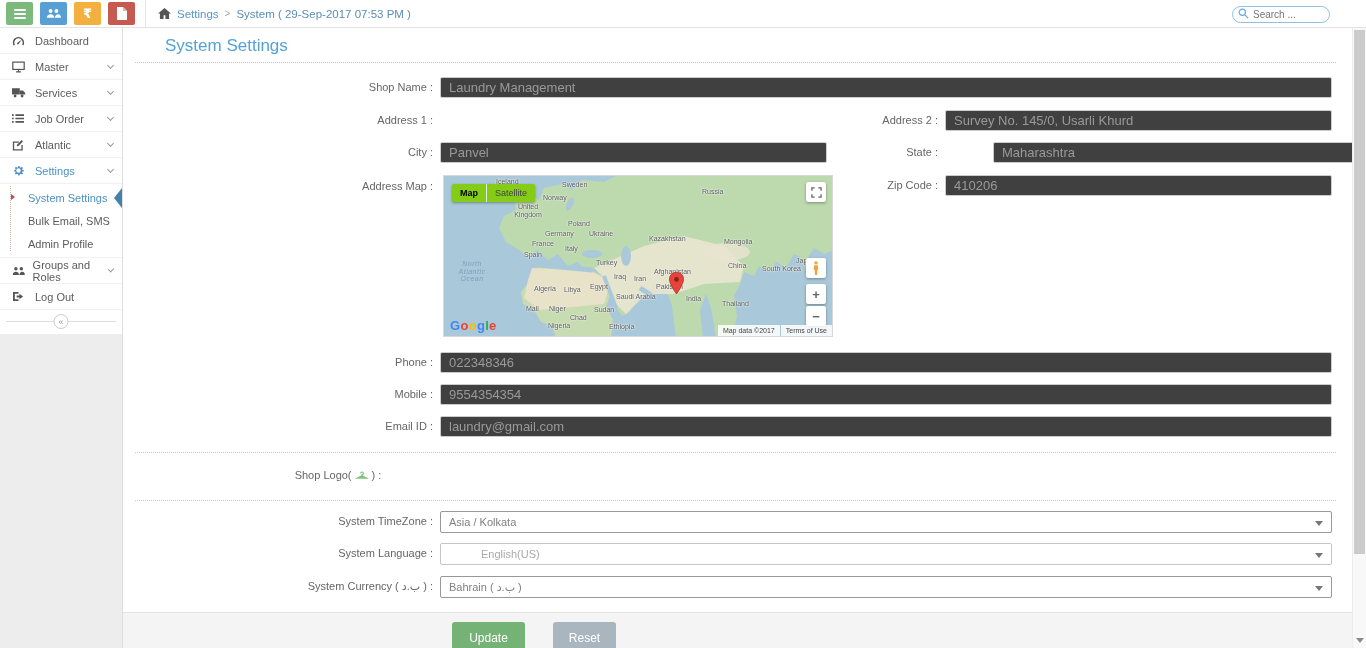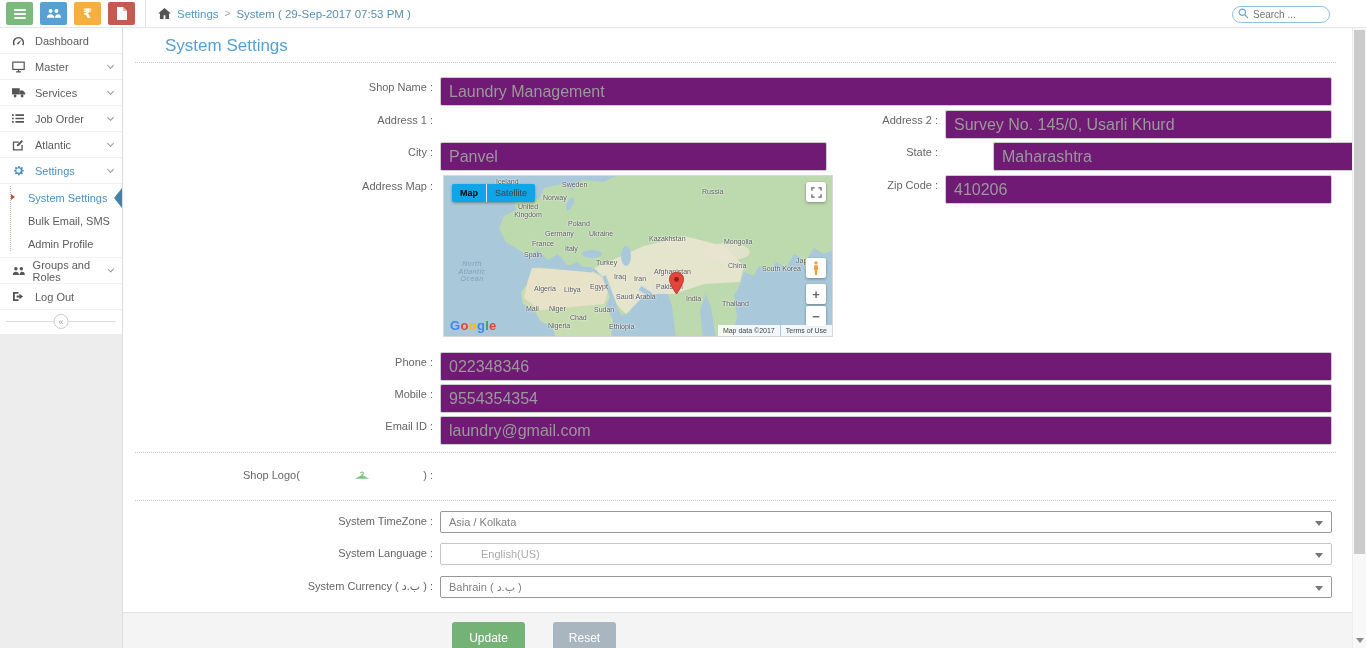--- a/index.html
+++ b/index.html
@@ -60,49 +60,49 @@
   .vscroll .thumb { position:absolute; left:1px; top:2px; width:11px; height:524px;
                     background:#cbcbcb; cursor:pointer; }
   .vscroll .down-arr { position:absolute; left:3px; bottom:5px; width:0; height:0; cursor:pointer;
       border-left:4px solid transparent; border-right:4px solid transparent; border-top:5px solid #8b8b8b; }
 
   
   .main { position:absolute; left:123px; top:28px; right:14px; bottom:0; background:#fff; }
   .page-title { position:absolute; left:42px; top:8px; font-size:17px; color:#55a1d5; font-weight:400; }
   .dotted-div { position:absolute; left:12px; right:16px; border-top:1px dotted #c9c9c9; }
   .flabel { position:absolute; width:170px; text-align:right; font-size:11px; color:#666; }
-  .finput { position:absolute; height:29px; border:1px solid #ccc; border-radius:2px; background:#701a75;
-            font-size:16px; color:#999; padding:0 8px; outline:none; font-family:inherit; }
+  .finput { position:absolute; height:21px; border:1px solid #ccc; border-radius:2px; background:#404040;
+            font-size:13px; color:#999; padding:0 8px; outline:none; font-family:inherit; }
   .fselect { position:absolute; height:22px; border:1px solid #989898; border-radius:2px; background:#fff;
              font-size:11px; color:#808080; padding:4px 20px 0 8px; cursor:pointer; }
   .fselect.light { border-color:#c6c6c6; color:#aaa;padding-left:40px; }
   .sel-caret { position:absolute; right:8px; top:9px; width:0; height:0;
       border-left:4px solid transparent; border-right:4px solid transparent; border-top:5px solid #777; }
   .filebox { position:absolute; height:23px; border:1px solid #ccc; border-radius:2px; background:#fff;
              display:flex; align-items:center; padding-left:6px; }
   .choose-btn { height:17px; border:1px solid #8d8d8d; border-radius:2px; font-size:11px; color:#333;
       background:linear-gradient(#f8f8f8,#dddddd); padding:0 8px; cursor:pointer; font-family:inherit; }
   .file-status { margin-left:8px; font-size:11px; color:#8a8a8a; }
-  .logo-label { position:absolute; width:190px; display:flex; align-items:center; justify-content:space-between;
+  .logo-label { position:absolute; width:190px; display:flex; align-items:center; justify-content:center;
                 gap:2px; font-size:11px; color:#666; }
   .footer { position:absolute; left:0; right:0; top:584px; bottom:0; background:#f4f4f4;
             border-top:1px solid #e2e2e2; }
   .btn { position:absolute; height:32px; border:none; border-radius:3px; color:#fff; font-size:12px;
          cursor:pointer; font-family:inherit; }
 
   
   .map { position:absolute; left:320px; top:147px; width:390px; height:162px; overflow:hidden;
          background:#a9c9da; cursor:grab; border:1px solid #d8d8d8; }
   .map svg.land { position:absolute; left:0; top:0; }
   .map-label { position:absolute; font-size:7px; color:#595959; white-space:nowrap; line-height:1.1;
                text-shadow:0 0 2px #fff,0 0 2px #fff; }
   .map-label.wrap { white-space:normal; width:36px; text-align:center; }
   .map-label.ocean { white-space:normal; width:44px; text-align:center; font-style:italic;
                      color:#7f9fba; letter-spacing:.5px; text-shadow:none; font-size:7px; }
-  .ctl-mapsat { position:absolute; left:8px; top:8px; display:flex; background:#0ea5e9; border-radius:2px;
+  .ctl-mapsat { position:absolute; left:8px; top:8px; display:flex; background:#84cc16; border-radius:2px;
                 box-shadow:0 1px 3px rgba(0,0,0,.35); font-size:9px; z-index:3; }
   .ctl-mapsat .seg { padding:4px 8px; cursor:pointer; color:#000; }
   .ctl-mapsat .seg.on { font-weight:bold; }
   .ctl-mapsat .seg + .seg { border-left:1px solid #e6e6e6; color:#444; }
   .sq-ctl { position:absolute; right:6px; width:20px; height:20px; background:#fff; border-radius:2px;
             box-shadow:0 1px 3px rgba(0,0,0,.35); display:flex; align-items:center; justify-content:center;
             cursor:pointer; z-index:3; color:#666; }
   .sq-ctl.zoomtxt { font-size:13px; font-weight:bold; color:#666; }
   .gmap-pin { position:absolute; left:225px; top:96px; z-index:2; cursor:pointer; }
   .google-logo { position:absolute; left:6px; bottom:3px; font-size:13px; font-weight:bold;

